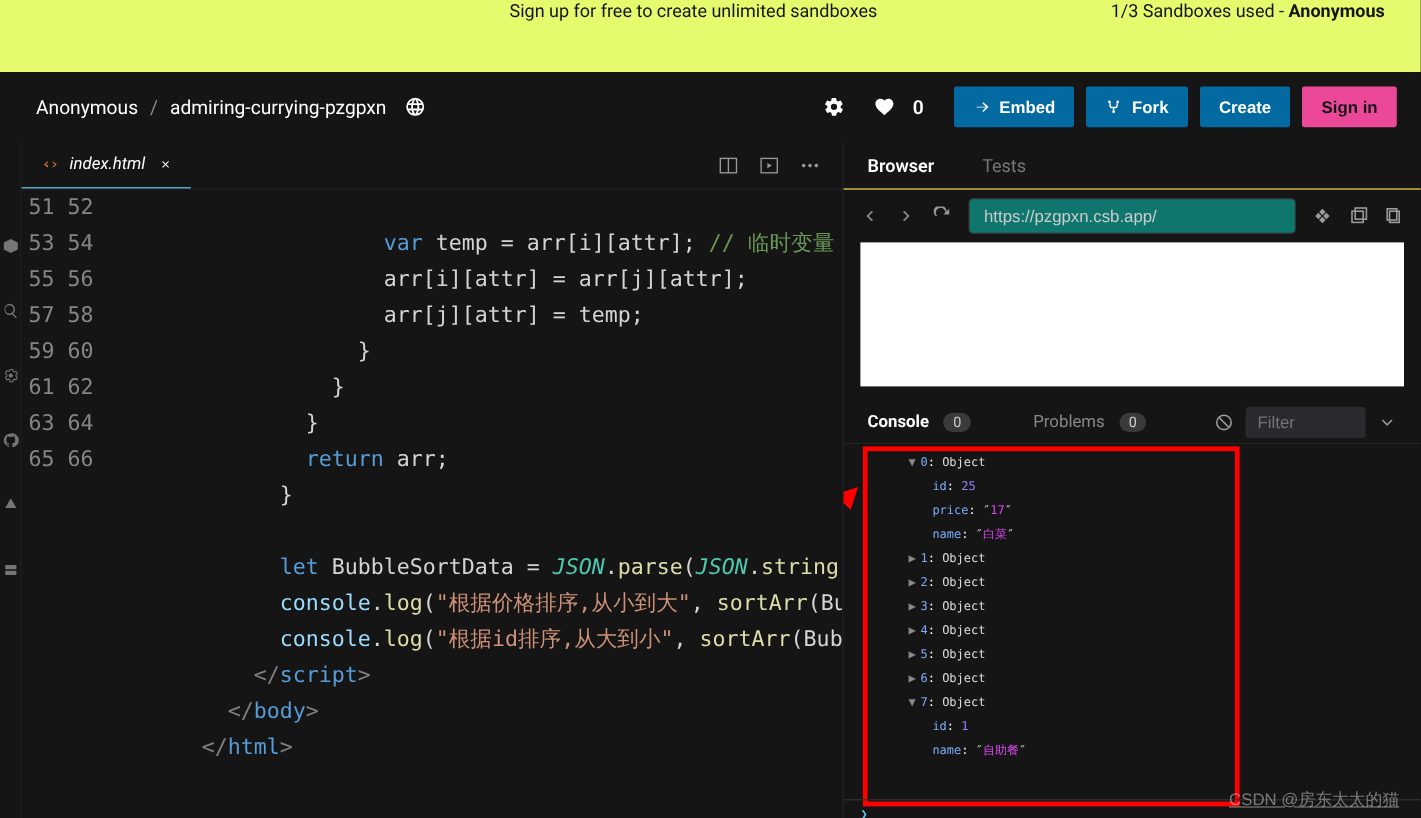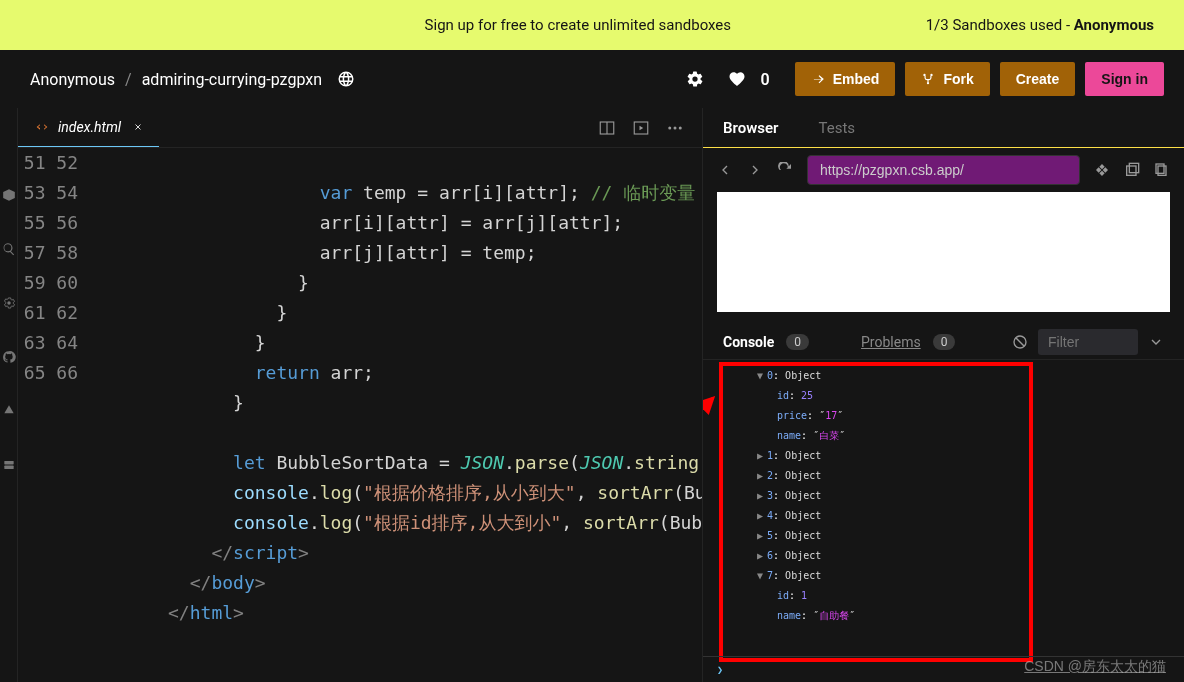--- a/index.html
+++ b/index.html
@@ -1,30 +1,30 @@
 <!DOCTYPE html>
 <html><head>
 <meta charset="utf-8">
 <style>
   * { box-sizing: border-box; margin: 0; padding: 0; }
   body { font-family: -apple-system, BlinkMacSystemFont, "Segoe UI", Roboto, sans-serif; background: #151515; color: #fff; width: 1184px; height: 682px; overflow: hidden; position: relative; }
   
-  .banner { background: #e6fa6e; height: 50px; display: flex; align-items: center; padding: 0 30px; color: #151515; }
+  .banner { background: #e6fa6e; height: 60px; display: flex; padding: 0 30px; color: #151515; }
   .banner-left { flex: 1; text-align: center; font-size: 15px; padding-left: 200px; }
   .banner-right { font-size: 15px; }
   .banner-right b { font-weight: 700; }
 
   .header { background: #151515; height: 58px; display: flex; align-items: center; padding: 0 20px 0 30px; gap: 10px; }
   .breadcrumb { font-size: 16px; color: #fff; display: flex; align-items: center; gap: 10px; }
   .breadcrumb .sep { color: #888; }
   .globe-icon { width: 18px; height: 18px; fill: #fff; margin-left: 5px; }
   .spacer { flex: 1; }
   .gear-icon, .heart-icon { width: 18px; height: 18px; fill: #fff; }
   .like-count { font-size: 16px; font-weight: 600; margin: 0 15px 0 5px; }
-  .btn { background: #a16207; color: #fff; border: none; padding: 9px 16px; font-size: 14px; font-weight: 600; display: flex; align-items: center; gap: 8px; cursor: pointer; border-radius: 2px; }
+  .btn { background: #0369a1; color: #fff; border: none; padding: 9px 16px; font-size: 14px; font-weight: 600; display: flex; align-items: center; gap: 8px; cursor: pointer; border-radius: 2px; }
   .btn svg { width: 14px; height: 14px; fill: #fff; }
   .btn.signin { background: #ec4899; color: #151515; }
 
   .main { display: flex; height: 574px; background: #151515; }
   .left-rail { width: 18px; background: #151515; border-right: 1px solid #242424; display: flex; flex-direction: column; align-items: center; padding-top: 80px; gap: 40px; }
   .left-rail .rail-icon { width: 14px; height: 14px; fill: #757575; }
 
   .editor-col { flex: 1; background: #151515; display: flex; flex-direction: column; min-width: 0; }
   .tab-bar { height: 40px; background: #151515; display: flex; align-items: center; border-bottom: 1px solid #242424; }
   .tab { display: flex; align-items: center; gap: 8px; padding: 0 16px; height: 100%; border-bottom: 1px solid #6cc7f6; }
@@ -46,21 +46,21 @@
   .tagc { color:#808080; }
   .tagn { color:#569cd6; }
 
   .right-col { width: 482px; background: #151515; border-left: 1px solid #242424; display:flex; flex-direction: column; }
   .view-tabs { height: 40px; display:flex; align-items:center; gap:40px; padding:0 20px; border-bottom:1px solid #fde047; }
   .view-tab { font-size:15px; color:#777; cursor:pointer; }
   .view-tab.active { color:#fff; font-weight:600; }
 
   .url-bar { height: 44px; display:flex; align-items:center; padding: 0 14px; gap: 14px; }
   .url-bar svg { width: 16px; height: 16px; fill: #999; flex-shrink:0; }
-  .url-input { flex:1; background:#701a75; border:1px solid #333; height:30px; padding:0 12px; color:#ccc; font-size:14px; border-radius:4px; }
+  .url-input { flex:1; background:#0f766e; border:1px solid #333; height:30px; padding:0 12px; color:#ccc; font-size:14px; border-radius:4px; }
 
   .preview { height: 120px; background:#fff; margin: 0 14px; }
 
   .console-bar { height: 36px; display:flex; align-items:center; gap:12px; padding:0 20px; margin-top:12px; border-bottom:1px solid #242424; }
   .console-bar .ct { font-size:14px; font-weight:700; color:#fff; }
   .console-bar .cp { font-size:14px; color:#888; }
   .badge { background:#3a3a3a; color:#ccc; border-radius:10px; padding:1px 8px; font-size:12px; }
   .filter-box { margin-left:auto; display:flex; align-items:center; gap:10px; }
   .filter-box svg { width:16px; height:16px; fill:#999; }
   .filter-input { background:#2a2a2e; border:none; color:#ccc; padding:5px 10px; font-size:14px; width:100px; border-radius:3px; }
@@ -243,21 +243,21 @@
         </svg>
       <svg viewBox="0 0 24 24">
           <rect x="6" y="6" width="12" height="14" fill="none" stroke="#999" stroke-width="2"></rect>
           <rect x="3" y="3" width="12" height="14" fill="none" stroke="#999" stroke-width="2"></rect>
         </svg>
     </div>
     <div class="preview"></div>
     <div class="console-bar">
       <span class="ct">Console</span>
       <span class="badge">0</span>
-      <span class="cp" style="margin-left:40px;text-decoration:underline;">Problems</span>
+      <span class="cp" style="margin-left:40px;">Problems</span>
       <span class="badge">0</span>
       <div class="filter-box">
         <svg viewBox="0 0 24 24">
             <circle cx="12" cy="12" r="9" fill="none" stroke="#999" stroke-width="2"></circle>
             <line x1="6" y1="6" x2="18" y2="18" stroke="#999" stroke-width="2"></line>
           </svg>
         <input class="filter-input" placeholder="Filter" style="">
         <svg viewBox="0 0 24 24">
             <path d="M6 9l6 6 6-6" fill="none" stroke="#999" stroke-width="2"></path>
           </svg>

